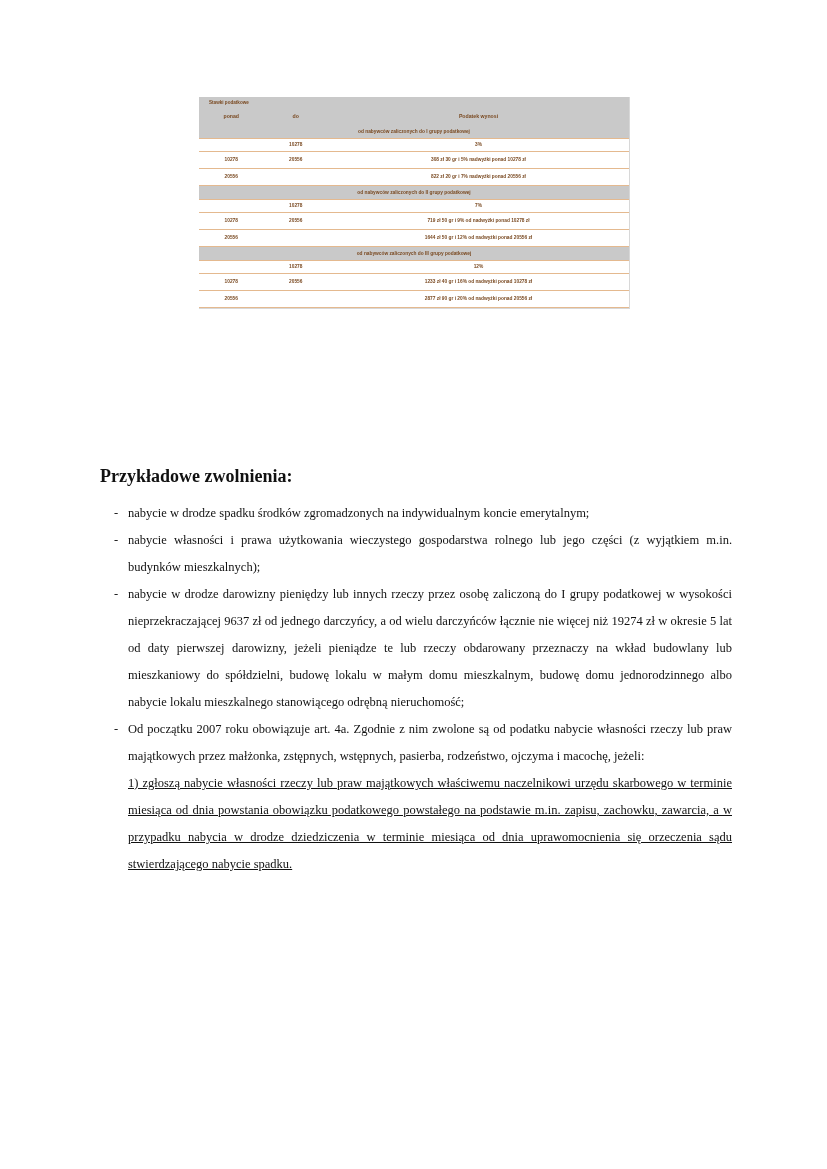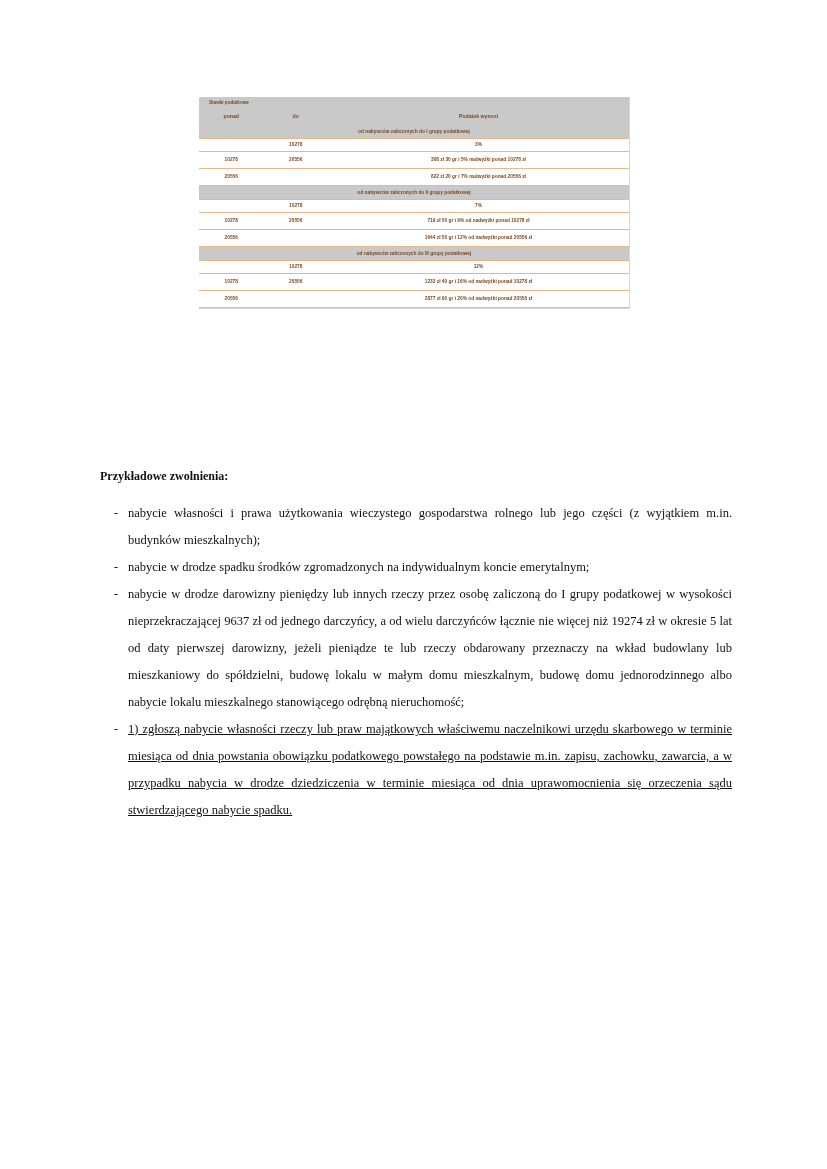--- a/index.html
+++ b/index.html
@@ -86,21 +86,21 @@
     left: 100px;
     top: 463px;
     width: 632px;
     font-size: 12.5px;
     line-height: 27px;
     color: #111111;
   }
   .heading {
     font-weight: bold;
     margin: 0 0 10px 0;
-    font-size: 12px;
+    font-size: 18px;
   }
   ul.bullets {
     list-style: none;
     margin: 0;
     padding: 0;
   }
   ul.bullets > li {
     position: relative;
     padding-left: 28px;
     margin-bottom: 0px;
@@ -196,22 +196,23 @@
           <td></td>
           <td>2877 zł 90 gr i 20% od nadwyżki ponad 20556 zł</td>
         </tr>
       </tbody>
     </table>
   </div>
 
   <div class="body-text">
     <p class="heading">Przykładowe zwolnienia:</p>
     <ul class="bullets">
+      <li>nabycie w drodze spadku środków zgromadzonych na indywidualnym koncie emerytalnym;</li>
       <li>nabycie własności i prawa użytkowania wieczystego gospodarstwa rolnego lub jego części (z wyjątkiem m.in. budynków mieszkalnych);</li>
-      <li>nabycie w drodze spadku środków zgromadzonych na indywidualnym koncie emerytalnym;</li>
       <li>nabycie w drodze darowizny pieniędzy lub innych rzeczy przez osobę zaliczoną do I grupy podatkowej w wysokości nieprzekraczającej 9637 zł od jednego darczyńcy, a od wielu darczyńców łącznie nie więcej niż 19274 zł w okresie 5 lat od daty pierwszej darowizny, jeżeli pieniądze te lub rzeczy obdarowany przeznaczy na wkład budowlany lub mieszkaniowy do spółdzielni, budowę lokalu w małym domu mieszkalnym, budowę domu jednorodzinnego albo nabycie lokalu mieszkalnego stanowiącego odrębną nieruchomość;</li>
       <li>
+        <span>Od początku 2007 roku obowiązuje art. 4a. Zgodnie z nim zwolone są od podatku nabycie własności rzeczy lub praw majątkowych przez małżonka, zstępnych, wstępnych, pasierba, rodzeństwo, ojczyma i macochę, jeżeli:</span>
         <span class="para-indent">1) zgłoszą nabycie własności rzeczy lub praw majątkowych właściwemu naczelnikowi urzędu skarbowego w terminie miesiąca od dnia powstania obowiązku podatkowego powstałego na podstawie m.in. zapisu, zachowku, zawarcia, a w przypadku nabycia w drodze dziedziczenia w terminie miesiąca od dnia uprawomocnienia się orzeczenia sądu stwierdzającego nabycie spadku.</span>
       </li>
     </ul>
   </div>
 
 </div>
 
 </body></html>

